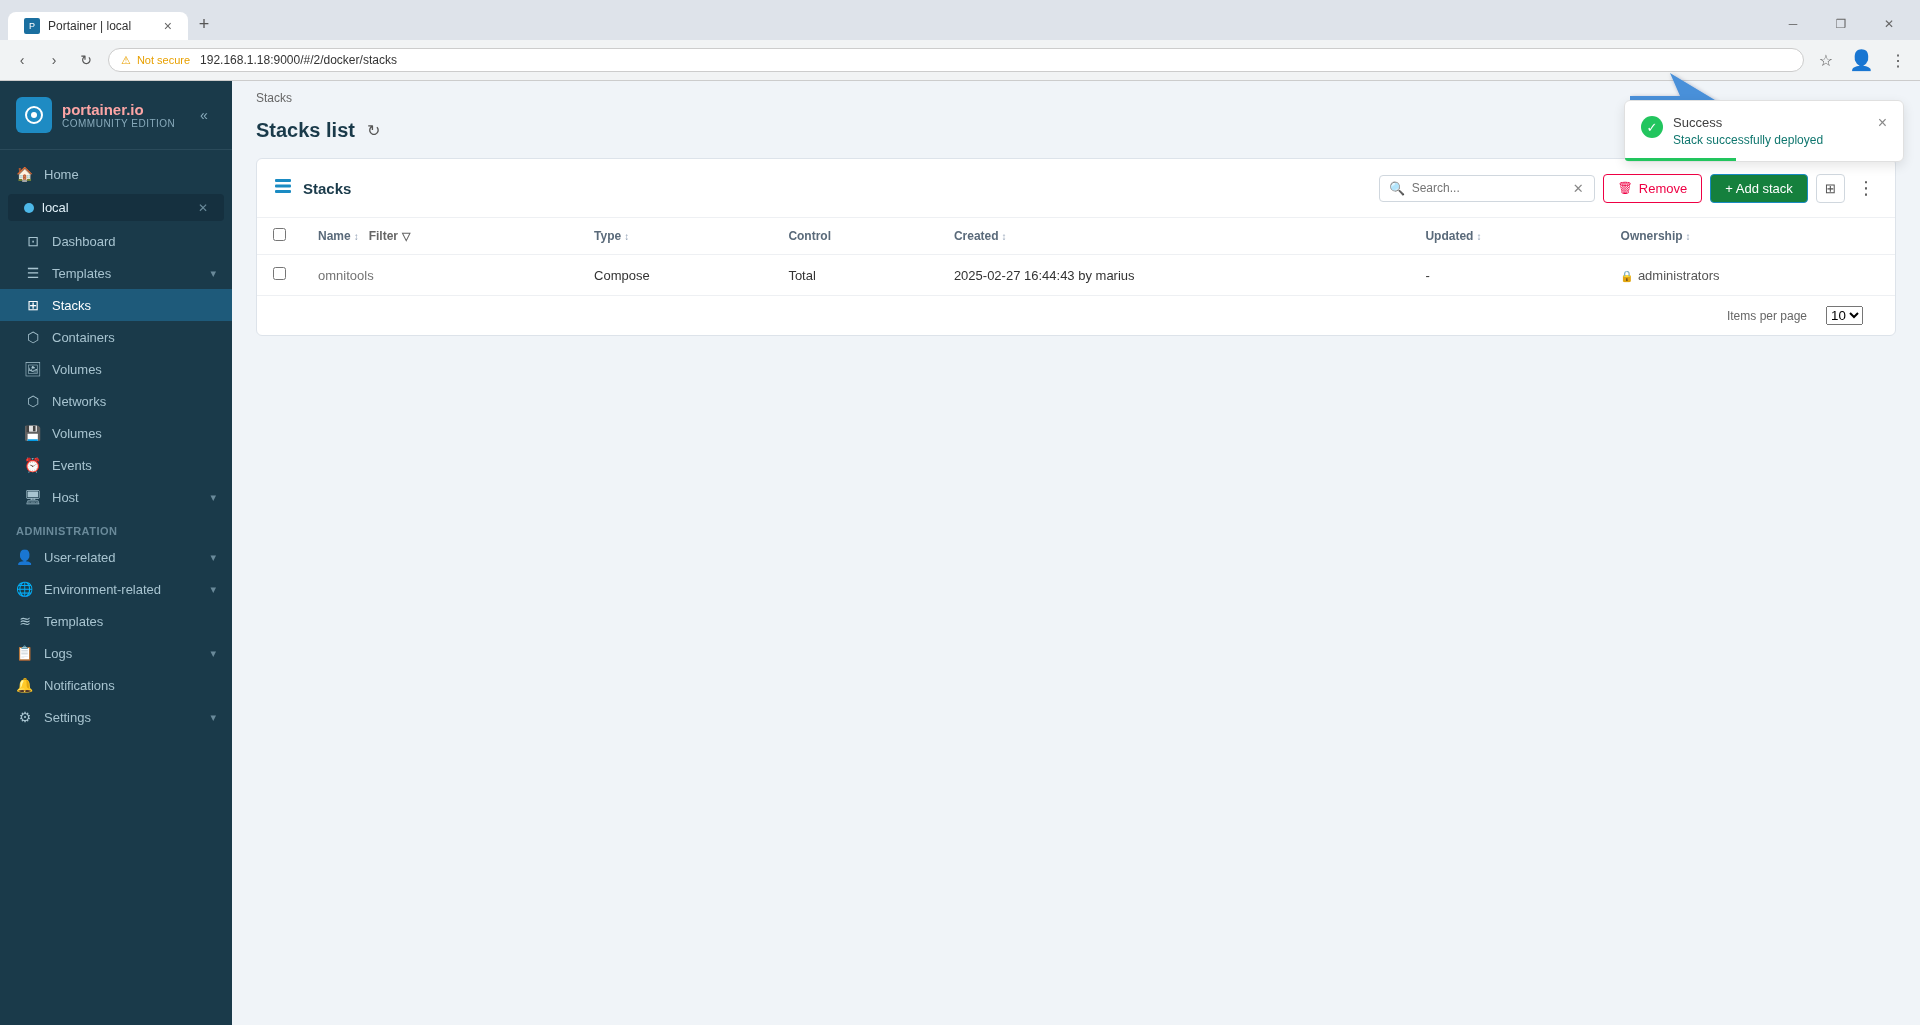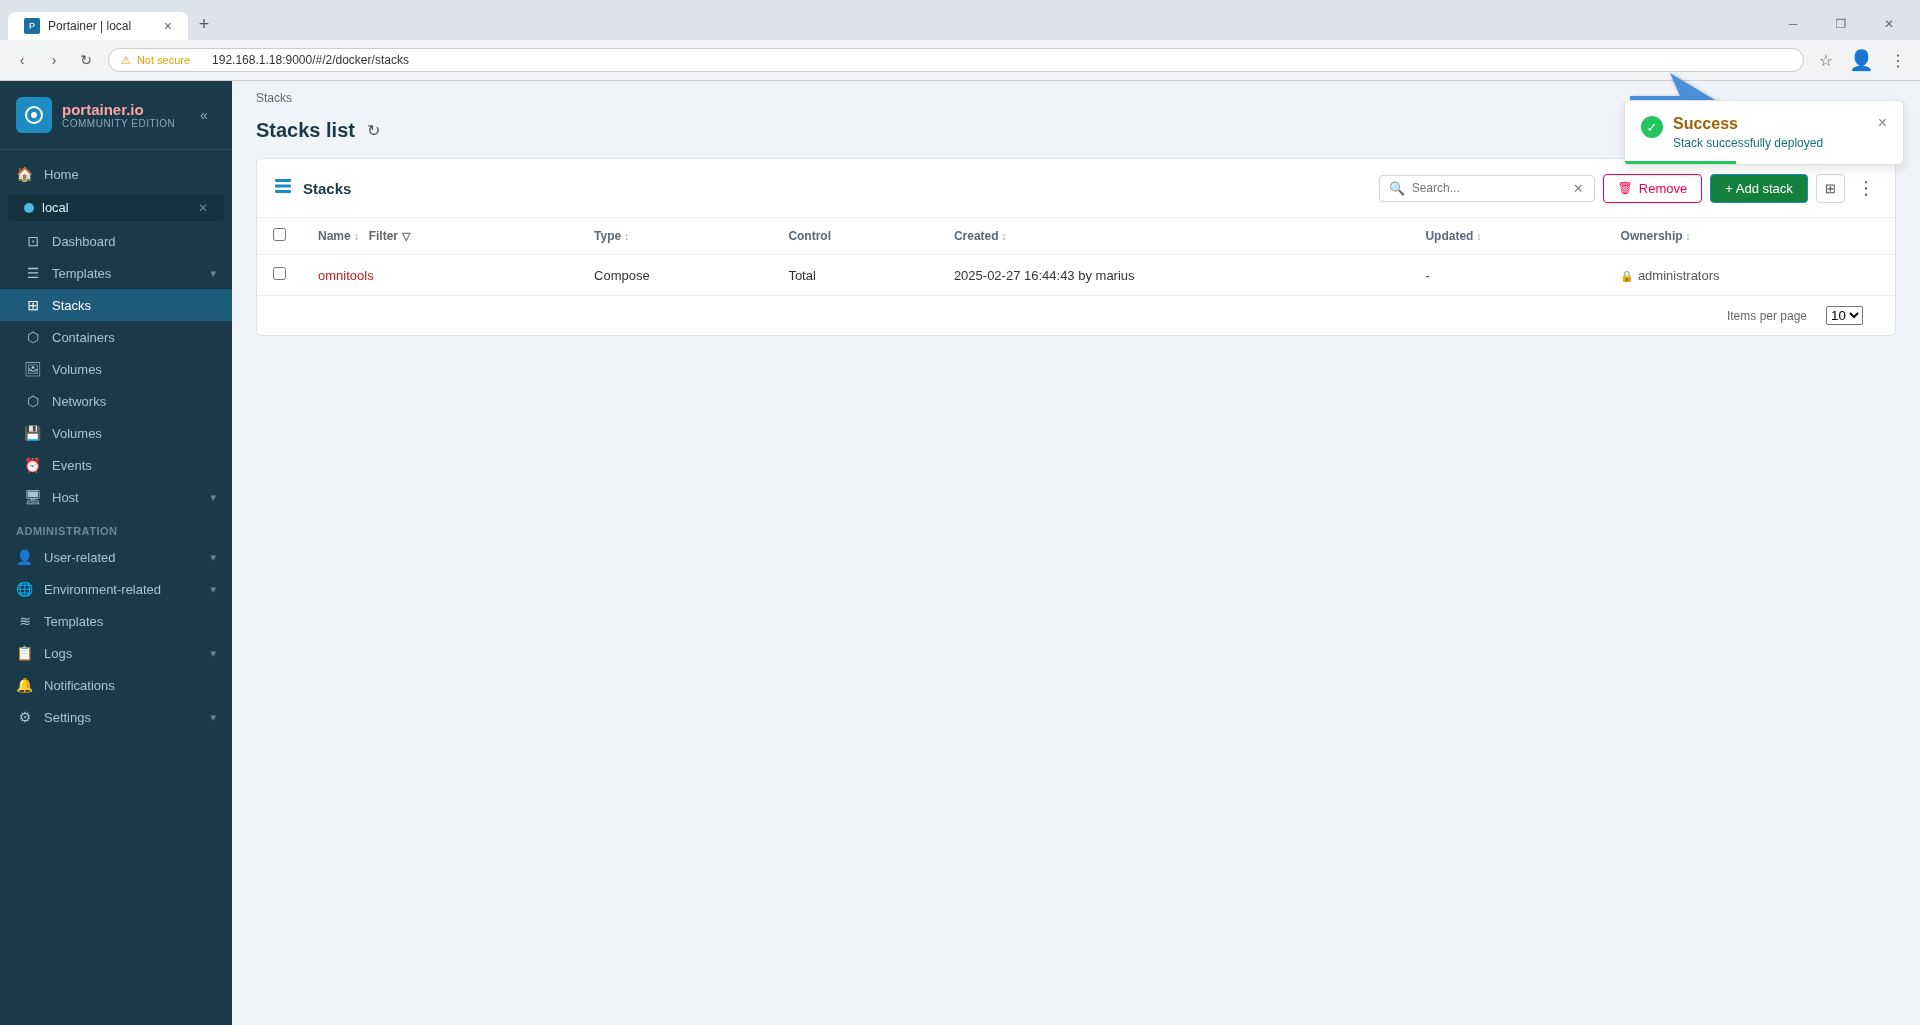--- a/index.html
+++ b/index.html
@@ -77,33 +77,33 @@
 
     
     .table { width: 100%; border-collapse: collapse; }
     .table th { padding: 10px 16px; text-align: left; font-size: 12px; font-weight: 600; color: #5a6a7a; border-bottom: 1px solid #eef0f3; white-space: nowrap; }
     .table td { padding: 12px 16px; font-size: 13px; color: #333; border-bottom: 1px solid #f3f5f7; }
     .table tr:last-child td { border-bottom: none; }
     .table .checkbox-cell { width: 40px; }
     .table input[type=checkbox] { cursor: pointer; }
     .sort-icon { font-size: 10px; color: #8a9ab0; margin-left: 3px; }
 
-    .table-link { color: #b91c1c; text-decoration: none; cursor: pointer; }
+    .table-link { color: #737373; text-decoration: none; cursor: pointer; }
 
     .table-footer { display: flex; justify-content: flex-end; align-items: center; padding: 10px 32px; gap: 19px; font-size: 12px; color: #666; border-top: 1px solid #eef0f3; }
 
     
     .filter-btn { display: inline-flex; align-items: center; gap: 4px; font-size: 12px; color: #666; cursor: pointer; }
     .filter-btn .icon { font-size: 11px; }
 
     
     .toast { position: fixed; top: 100px; right: 16px; background: #fff; border: 1px solid #e0e0e0; border-radius: 6px; padding: 14px 16px; min-width: 280px; max-width: 320px; box-shadow: 0 4px 12px rgba(0,0,0,0.1); display: flex; align-items: flex-start; gap: 10px; z-index: 1000; }
     .toast-icon { width: 22px; height: 22px; border-radius: 50%; background: #22c55e; display: flex; align-items: center; justify-content: center; color: white; font-size: 13px; flex-shrink: 0; margin-top: 1px; }
     .toast-content { flex: 1; }
-    .toast-title { font-size: 16px; font-weight: 700; color: #a16207; }
+    .toast-title { font-size: 13px; font-weight: 400; color: #404040; }
     .toast-message { font-size: 12px; color: #0f766e; margin-top: 3px; }
     .toast-close { cursor: pointer; color: #888; font-size: 16px; line-height: 1; flex-shrink: 0; }
     .toast-progress { height: 3px; background: #22c55e; position: absolute; bottom: 0; left: 0; right: 60%; border-radius: 0 0 0 6px; }
 
     
     .arrow-annotation { position: fixed; top: 68px; right: 200px; z-index: 999; pointer-events: none; }
     .blue-arrow { width: 90px; height: 70px; }
 
     
     ::-webkit-scrollbar { width: 6px; }
@@ -130,21 +130,21 @@
 </div>
 <div class="browser-controls">
   <div class="browser-nav-btns">
     <button class="browser-nav-btn">‹</button>
     <button class="browser-nav-btn">›</button>
     <button class="browser-nav-btn">↻</button>
   </div>
   <div class="address-bar">
     <span class="security-icon">⚠</span>
     <span class="security-label" style="font-size:11px;color:#e8a000;">Not secure</span>
-    <span style="font-size:12px;color:#333;margin-left:16px;">192.168.1.18:9000/#/2/docker/stacks</span>
+    <span style="font-size:12px;color:#333;margin-left:4px;">192.168.1.18:9000/#/2/docker/stacks</span>
   </div>
   <button class="browser-action-btn">☆</button>
   <button class="browser-action-btn" style="font-size:20px;">👤</button>
   <button class="browser-action-btn">⋮</button>
 </div>
 
 <div class="app">
 
   <div class="sidebar">
     <div class="sidebar-logo">

